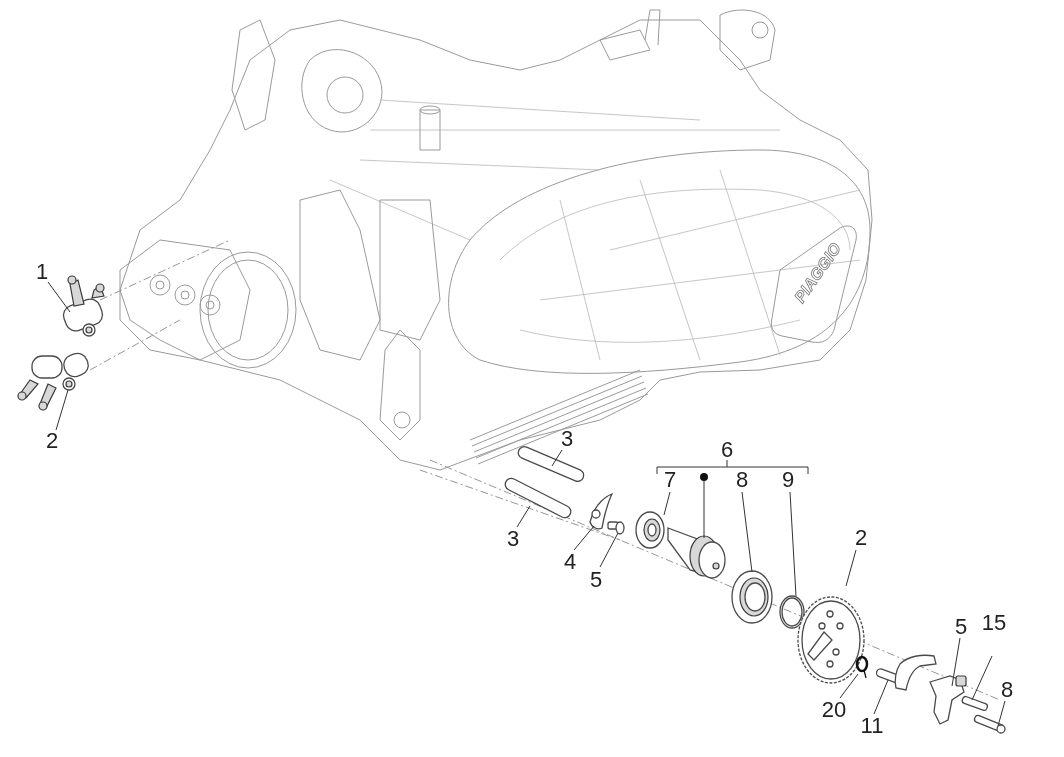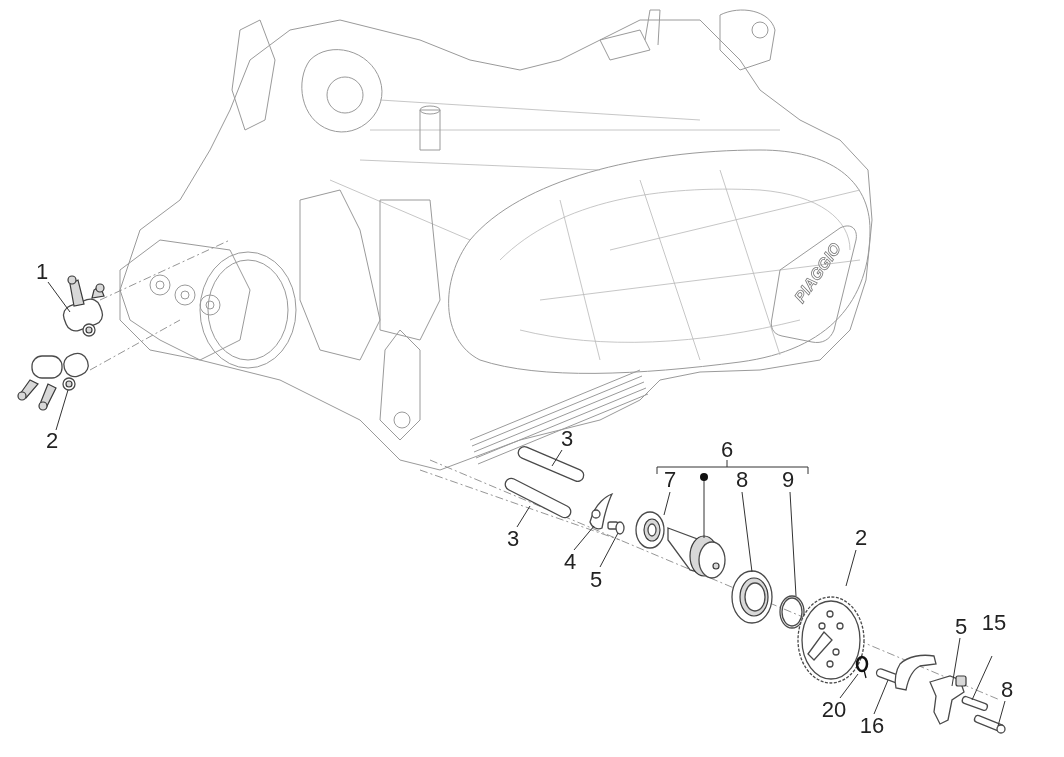--- a/index.html
+++ b/index.html
@@ -209,17 +209,17 @@
 <div class="callout" style="left:52px;top:441px">2</div>
 <div class="callout" style="left:567px;top:439px">3</div>
 <div class="callout" style="left:513px;top:539px">3</div>
 <div class="callout" style="left:570px;top:562px">4</div>
 <div class="callout" style="left:596px;top:580px">5</div>
 <div class="callout" style="left:727px;top:450px">6</div>
 <div class="callout" style="left:670px;top:480px">7</div>
 <div class="callout" style="left:742px;top:480px">8</div>
 <div class="callout" style="left:788px;top:480px">9</div>
 <div class="callout" style="left:861px;top:538px">2</div>
-<div class="callout" style="left:872px;top:726px">16</div>
+<div class="callout" style="left:872px;top:726px">11</div>
 <div class="callout" style="left:834px;top:710px">20</div>
 <div class="callout" style="left:961px;top:627px">5</div>
 <div class="callout" style="left:1007px;top:690px">8</div>
 <div class="callout" style="left:994px;top:623px">15</div>
 
 </body></html>

